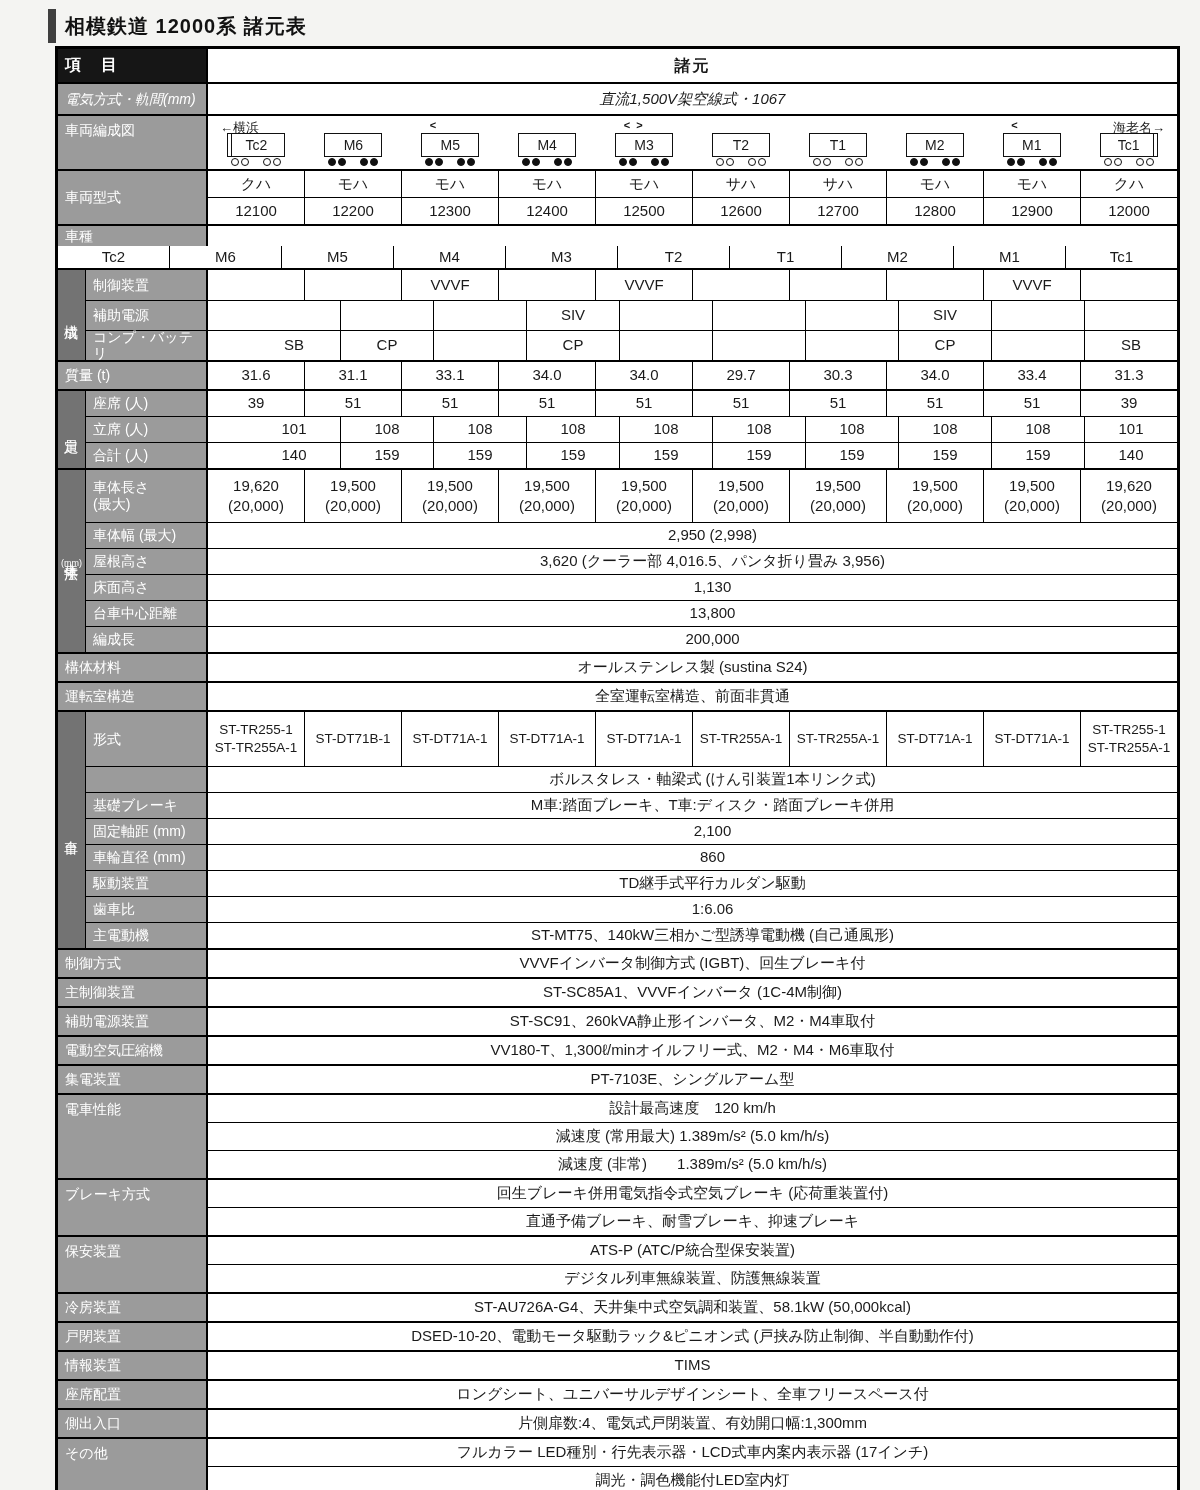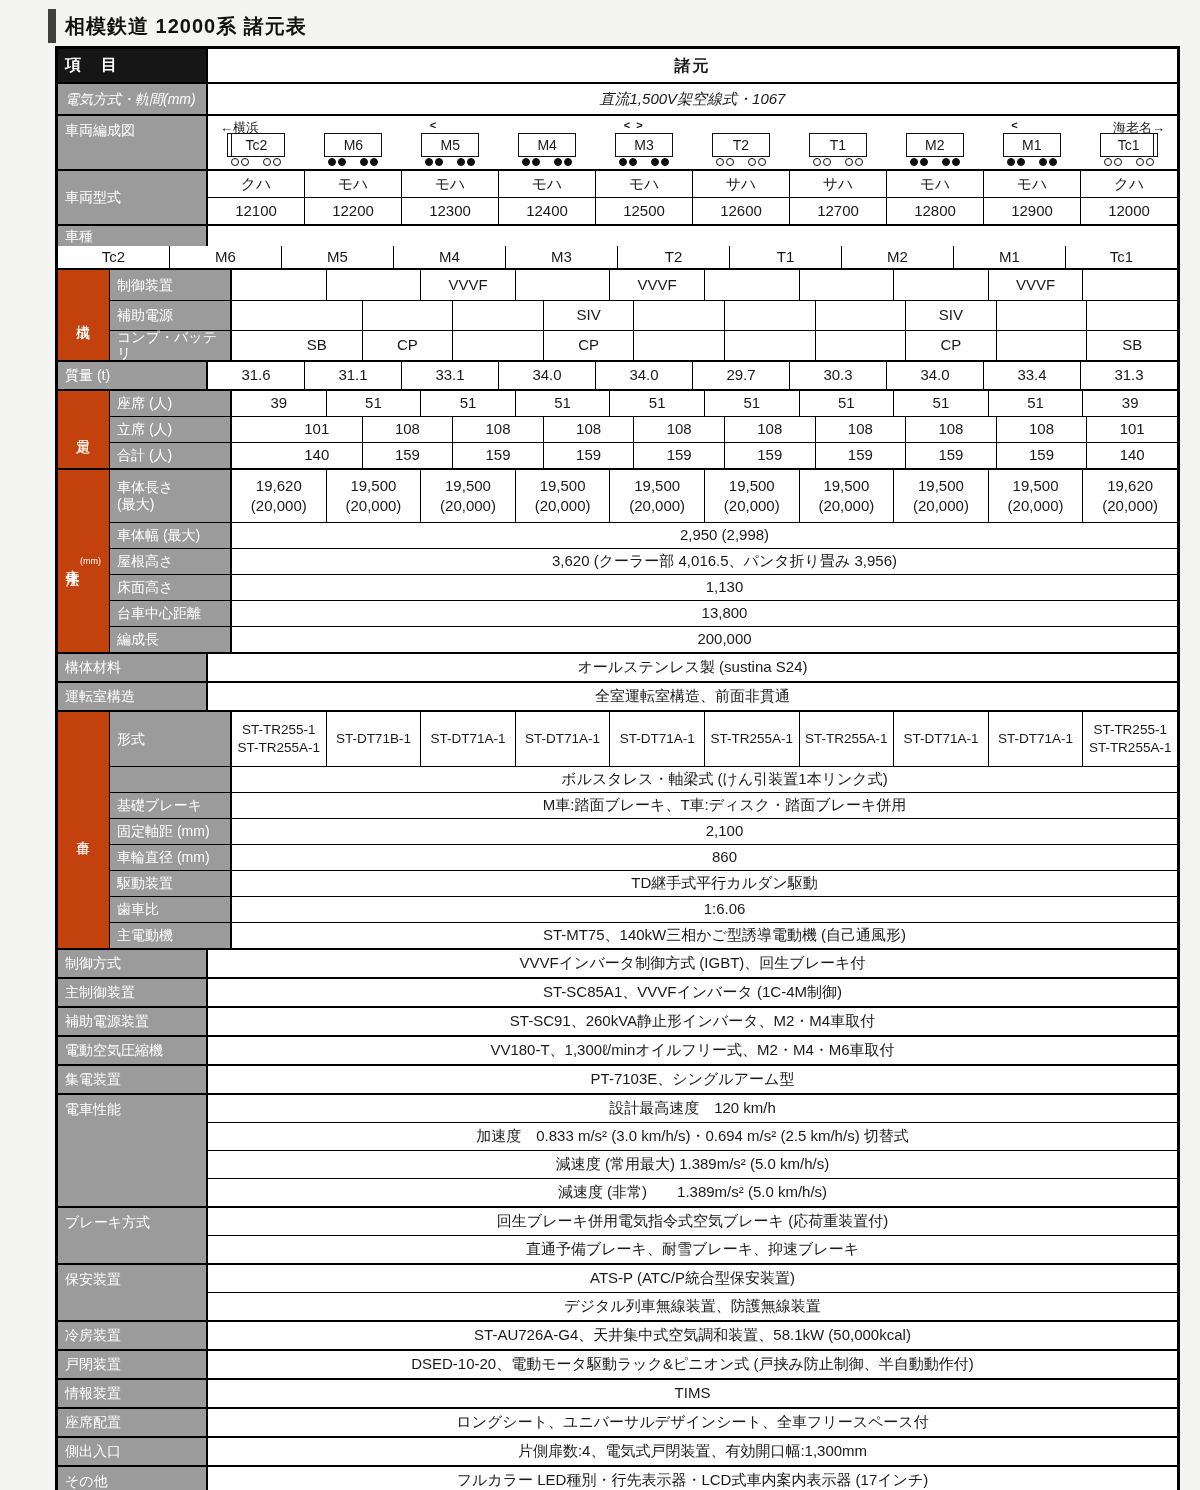--- a/index.html
+++ b/index.html
@@ -34,24 +34,24 @@
     font-size:14px; line-height:1.15;
     display:flex; align-items:center;
     padding:2px 7px; border-right:2.5px solid #000;
     white-space:pre-line;
   }
   .lbl.black { background:#161616; font-size:16px; font-weight:bold; letter-spacing:2px; }
   .lbl.top { align-items:flex-start; padding-top:6px; }
 
   
   .gstrip {
-    width:52px; min-width:28px; box-sizing:border-box;
-    background:#c2410c; color:#fff;
+    width:28px; min-width:28px; box-sizing:border-box;
+    background:#737373; color:#fff;
     border-right:1.5px solid #000;
-    display:flex; flex-direction:row; align-items:center; justify-content:center;
+    display:flex; flex-direction:column; align-items:center; justify-content:center;
   }
   .gv { writing-mode:vertical-rl; text-orientation:upright; font-size:14px; letter-spacing:1px; line-height:1; }
   .gnote { font-size:9px; margin-top:1px; }
   .gsub { flex:1; display:flex; flex-direction:column; }
   .subrow { display:flex; flex:1; min-height:25px; align-items:stretch; }
   .subrow + .subrow { border-top:1.5px solid #000;gap:40px; }
   .sublbl {
     width:122px; min-width:122px; box-sizing:border-box;
     background:#9b9b9b; color:#fff;
     font-size:14px; line-height:1.2;
@@ -628,21 +628,20 @@
 
     <div class="trow">
       <div class="lbl">集電装置</div>
       <div class="vspan">PT-7103E、シングルアーム型</div>
     </div>
 
     <div class="trow">
       <div class="lbl top">電車性能</div>
       <div class="stack">
         <div class="vline">設計最高速度　120 km/h</div>
-        <div class="vline">加速度　0.833 m/s² (3.0 km/h/s)・0.694 m/s² (2.5 km/h/s) 切替式</div>
         <div class="vline">減速度 (常用最大) 1.389m/s² (5.0 km/h/s)</div>
         <div class="vline">減速度 (非常)　　1.389m/s² (5.0 km/h/s)</div>
       </div>
     </div>
 
     <div class="trow">
       <div class="lbl top">ブレーキ方式</div>
       <div class="stack">
         <div class="vline">回生ブレーキ併用電気指令式空気ブレーキ (応荷重装置付)</div>
         <div class="vline">直通予備ブレーキ、耐雪ブレーキ、抑速ブレーキ</div>

